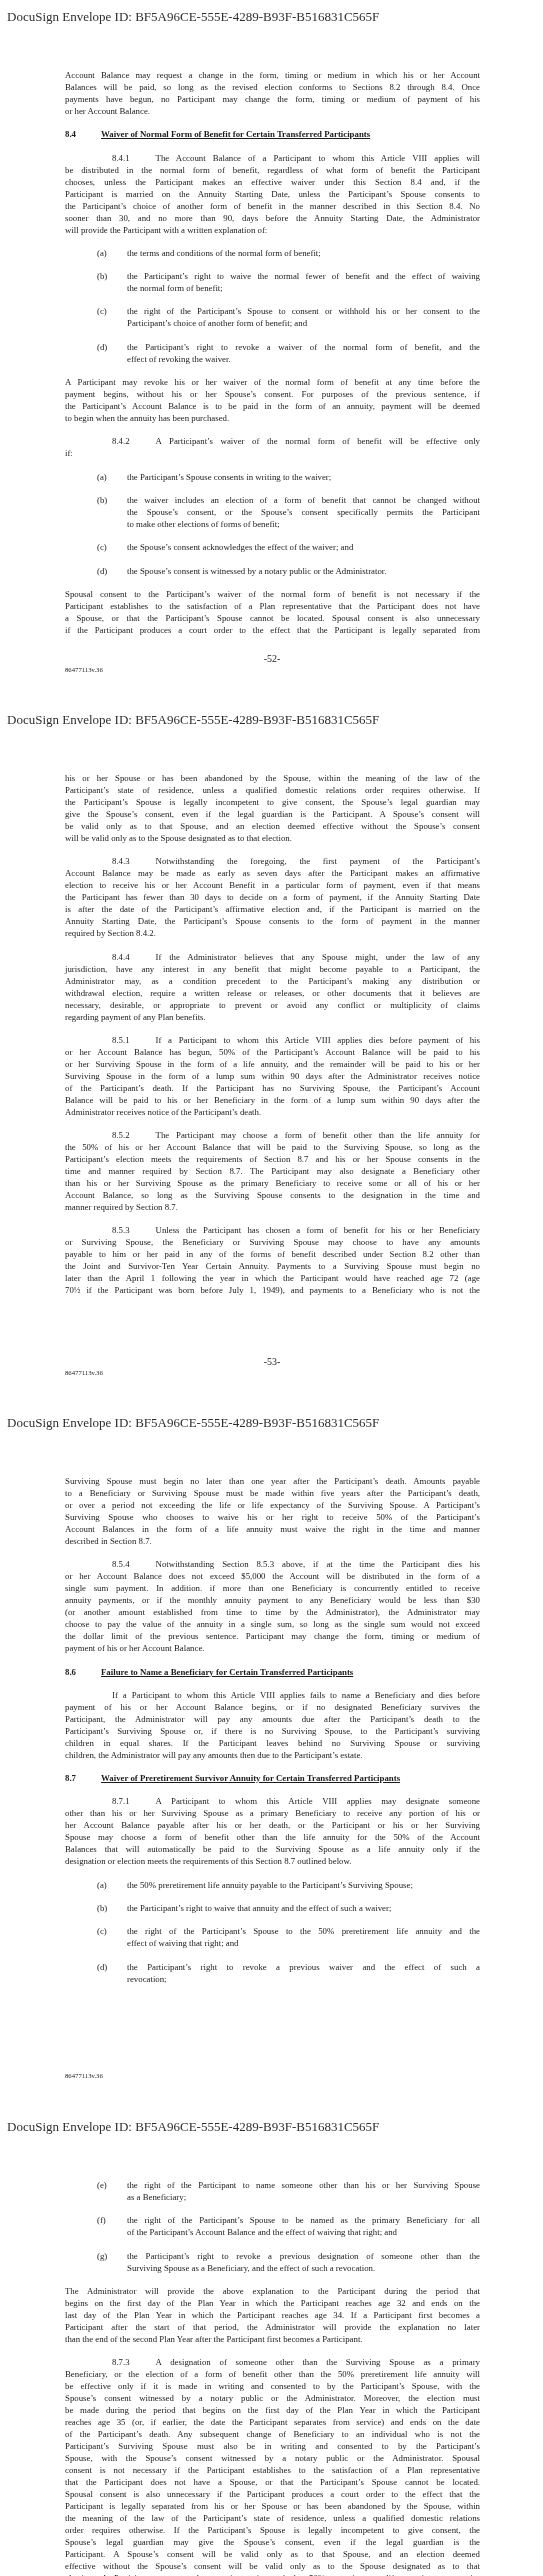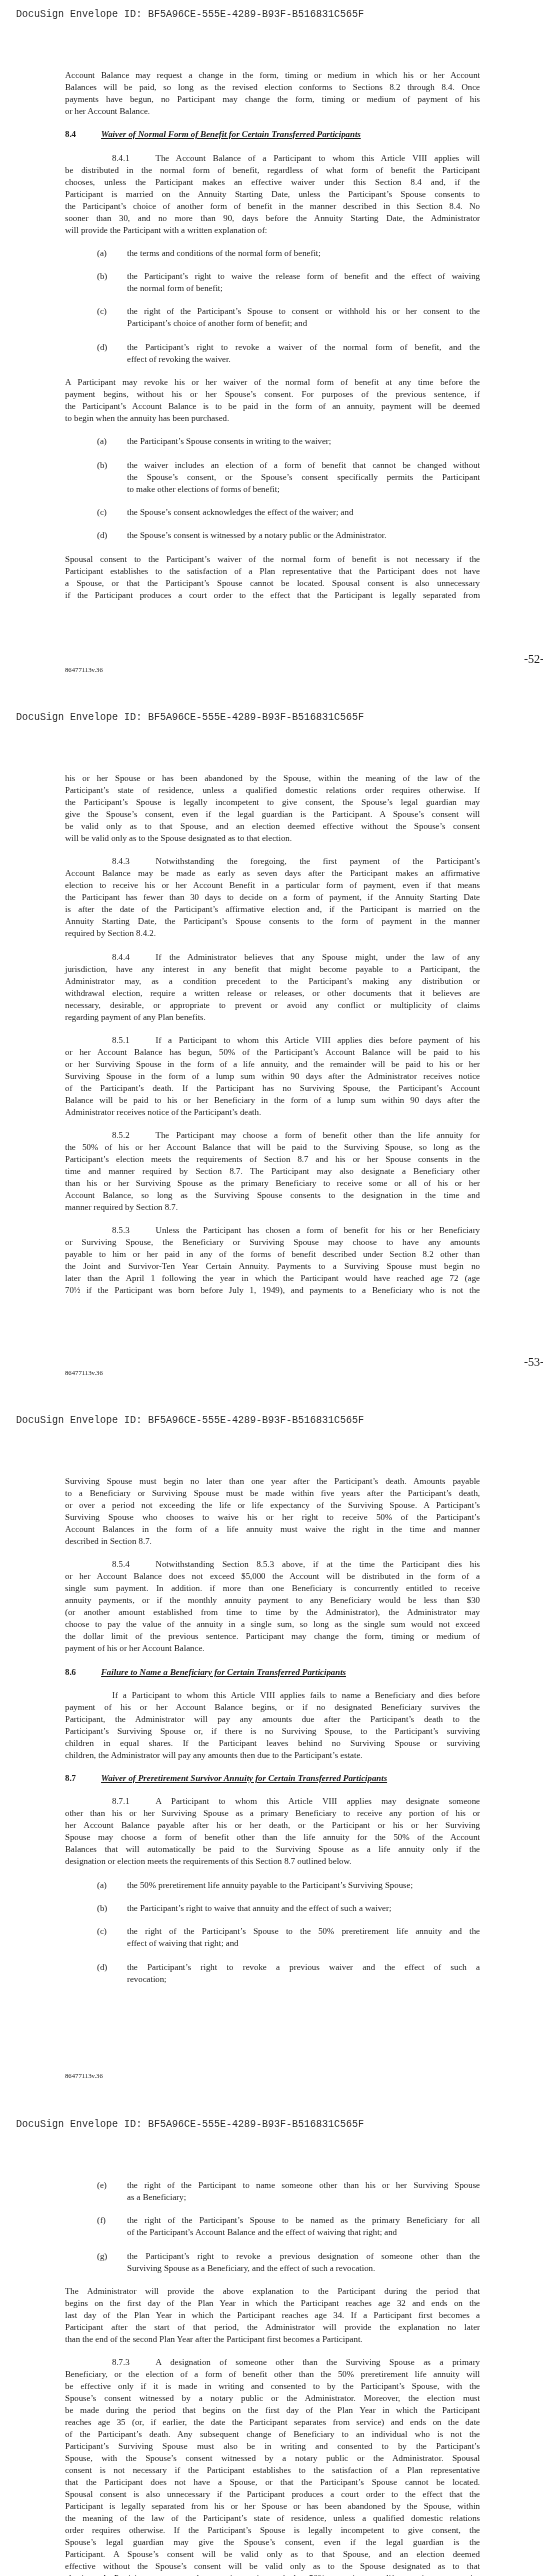--- a/index.html
+++ b/index.html
@@ -1,34 +1,34 @@
 <!DOCTYPE html>
 <html style="font-size:8.2px"><head>
 <meta charset="utf-8">
 <style>
   html,body{margin:0;padding:0;}
   body{width:544px;height:2813px;position:relative;background:#ffffff;
        font-family:"Liberation Serif", serif;color:#1b1b1b;}
   .page{position:absolute;left:0;width:544px;height:703px;background:#ffffff;overflow:hidden;}
-  .ds-header{position:absolute;left:16px;top:9.3px;
-       font-family:Liberation Mono, monospace;font-size:10px;color:#2e2e2e;}
+  .ds-header{position:absolute;left:7px;top:9.3px;
+       font-family:Liberation Serif, serif;font-size:13px;color:#2e2e2e;}
   .content{position:absolute;left:65px;top:69px;width:415px;}
   .blk{margin:0 0 11.3px 0;}
   .line{font-size:8.8px;line-height:12px;text-align:left;}
   .line.j{text-align:justify;text-align-last:justify;}
   .line.first{text-indent:47px;}
   .tab{display:inline-block;width:26px;}
   .h{position:relative;padding-left:36px;font-weight:bold;}
   .h .num{position:absolute;left:0;top:0;font-size:8.8px;line-height:12px;}
-  .h .line{text-align:left;text-align-last:left;font-style:italic;}
+  .h .line{text-align:left;text-align-last:left;}
   .h .u{text-decoration:underline;}
   .li{position:relative;margin-left:32px;padding-left:30px;}
   .li .label{position:absolute;left:0;top:0;font-size:8.8px;line-height:12px;}
-  .pgnum{position:absolute;left:0;right:0;top:653px;text-align:right;
-       font-size:12px;line-height:12px;}
+  .pgnum{position:absolute;left:0;right:0;top:653px;text-align:center;
+       font-size:10px;line-height:12px;}
   .docid{position:absolute;left:65px;top:665px;font-size:6.7px;line-height:9.3px;}
 </style>
 </head>
 <body>
 
 <main id="doc-root">
     <section class="page" style="top: 0px;">
       <div class="ds-header">DocuSign Envelope ID: BF5A96CE-555E-4289-B93F-B516831C565F</div>
       <div class="content">
         <div class="blk p">
@@ -49,38 +49,42 @@
           <div class="line j">the Participant’s choice of another form of benefit in the manner described in this Section 8.4.  No</div>
           <div class="line j">sooner than 30, and no more than 90, days before the Annuity Starting Date, the Administrator</div>
           <div class="line">will provide the Participant with a written explanation of:</div>
         </div>
         <div class="blk li">
           <span class="label">(a)</span>
           <div class="line">the terms and conditions of the normal form of benefit;</div>
         </div>
         <div class="blk li">
           <span class="label">(b)</span>
-          <div class="line j">the Participant’s right to waive the release form of benefit and the effect of waiving</div>
+          <div class="line j">the Participant’s right to waive the normal fewer of benefit and the effect of waiving</div>
           <div class="line">the normal form of benefit;</div>
         </div>
         <div class="blk li">
           <span class="label">(c)</span>
           <div class="line j">the right of the Participant’s Spouse to consent or withhold his or her consent to the</div>
           <div class="line">Participant’s choice of another form of benefit; and</div>
         </div>
         <div class="blk li">
           <span class="label">(d)</span>
           <div class="line j">the Participant’s right to revoke a waiver of the normal form of benefit, and the</div>
           <div class="line">effect of revoking the waiver.</div>
         </div>
         <div class="blk p">
           <div class="line j">A Participant may revoke his or her waiver of the normal form of benefit at any time before the</div>
           <div class="line j">payment begins, without his or her Spouse’s consent.  For purposes of the previous sentence, if</div>
           <div class="line j">the Participant’s Account Balance is to be paid in the form of an annuity, payment will be deemed</div>
           <div class="line">to begin when the annuity has been purchased.</div>
+        </div>
+        <div class="blk p">
+          <div class="line j first"><span class="num">8.4.2</span><span class="tab"></span><span>A Participant’s waiver of the normal form of benefit will be effective only</span></div>
+          <div class="line">if:</div>
         </div>
         <div class="blk li">
           <span class="label">(a)</span>
           <div class="line">the Participant’s Spouse consents in writing to the waiver;</div>
         </div>
         <div class="blk li">
           <span class="label">(b)</span>
           <div class="line j">the waiver includes an election of a form of benefit that cannot be changed without</div>
           <div class="line j">the Spouse’s consent, or the Spouse’s consent specifically permits the Participant</div>
           <div class="line">to make other elections of forms of benefit;</div>

